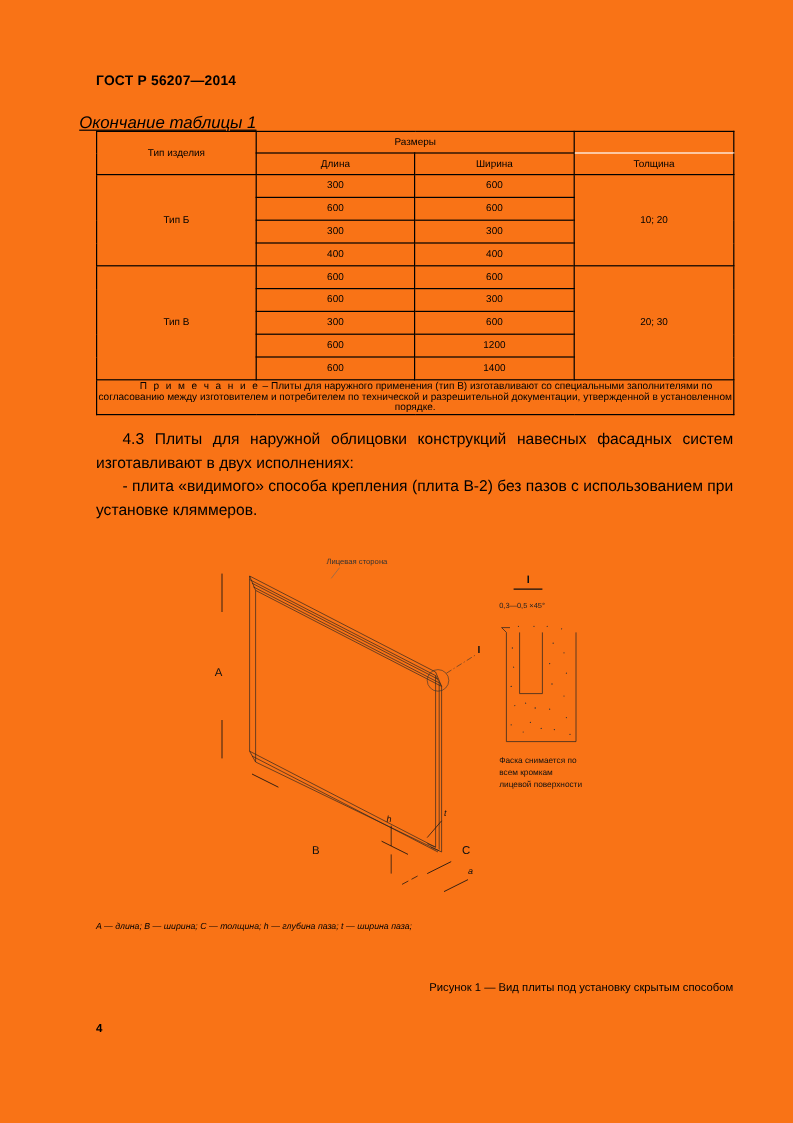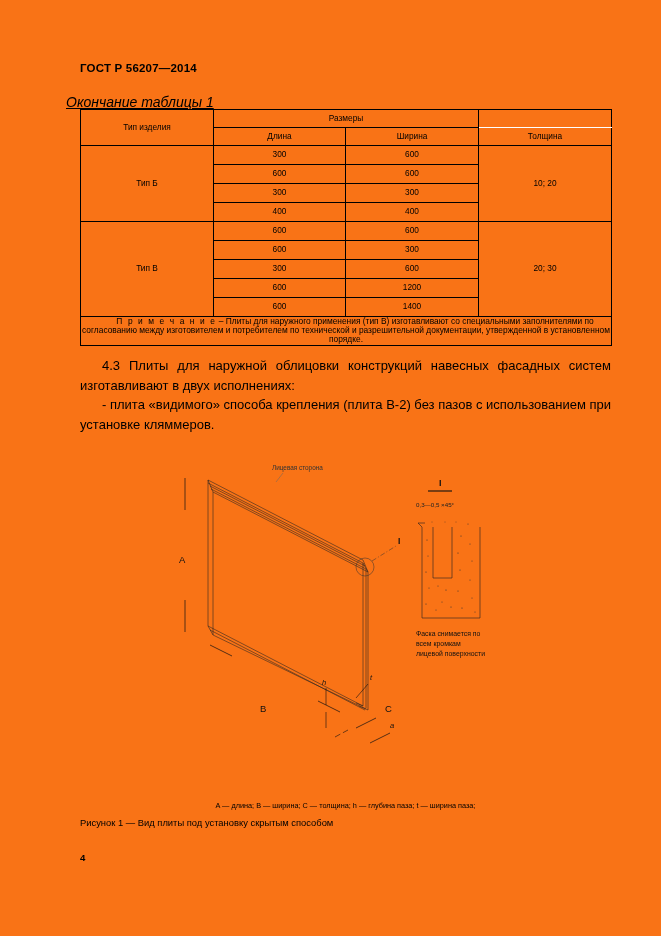--- a/index.html
+++ b/index.html
@@ -105,32 +105,32 @@
     left: 80px;
     top: 460px;
     width: 531px;
     height: 330px;
   }
   .figure-svg { display: block; }
 
   .fig-legend {
     position: absolute;
     left: 80px;
-    top: 801px;
-    width: 531px;
-    text-align: center;
+    top: 767px;
+    width: 531px;
     font-size: 7.3px;
+    font-style: italic;
     line-height: 1.45;
   }
   .fig-title {
     position: absolute;
     left: 80px;
     top: 817px;
     width: 531px;
-    text-align: left;
+    text-align: right;
     font-size: 9.4px;
   }
   .page-number {
     position: absolute;
     left: 80px;
     top: 852px;
     font-size: 9.6px;
     font-weight: bold;
   }
 </style>

